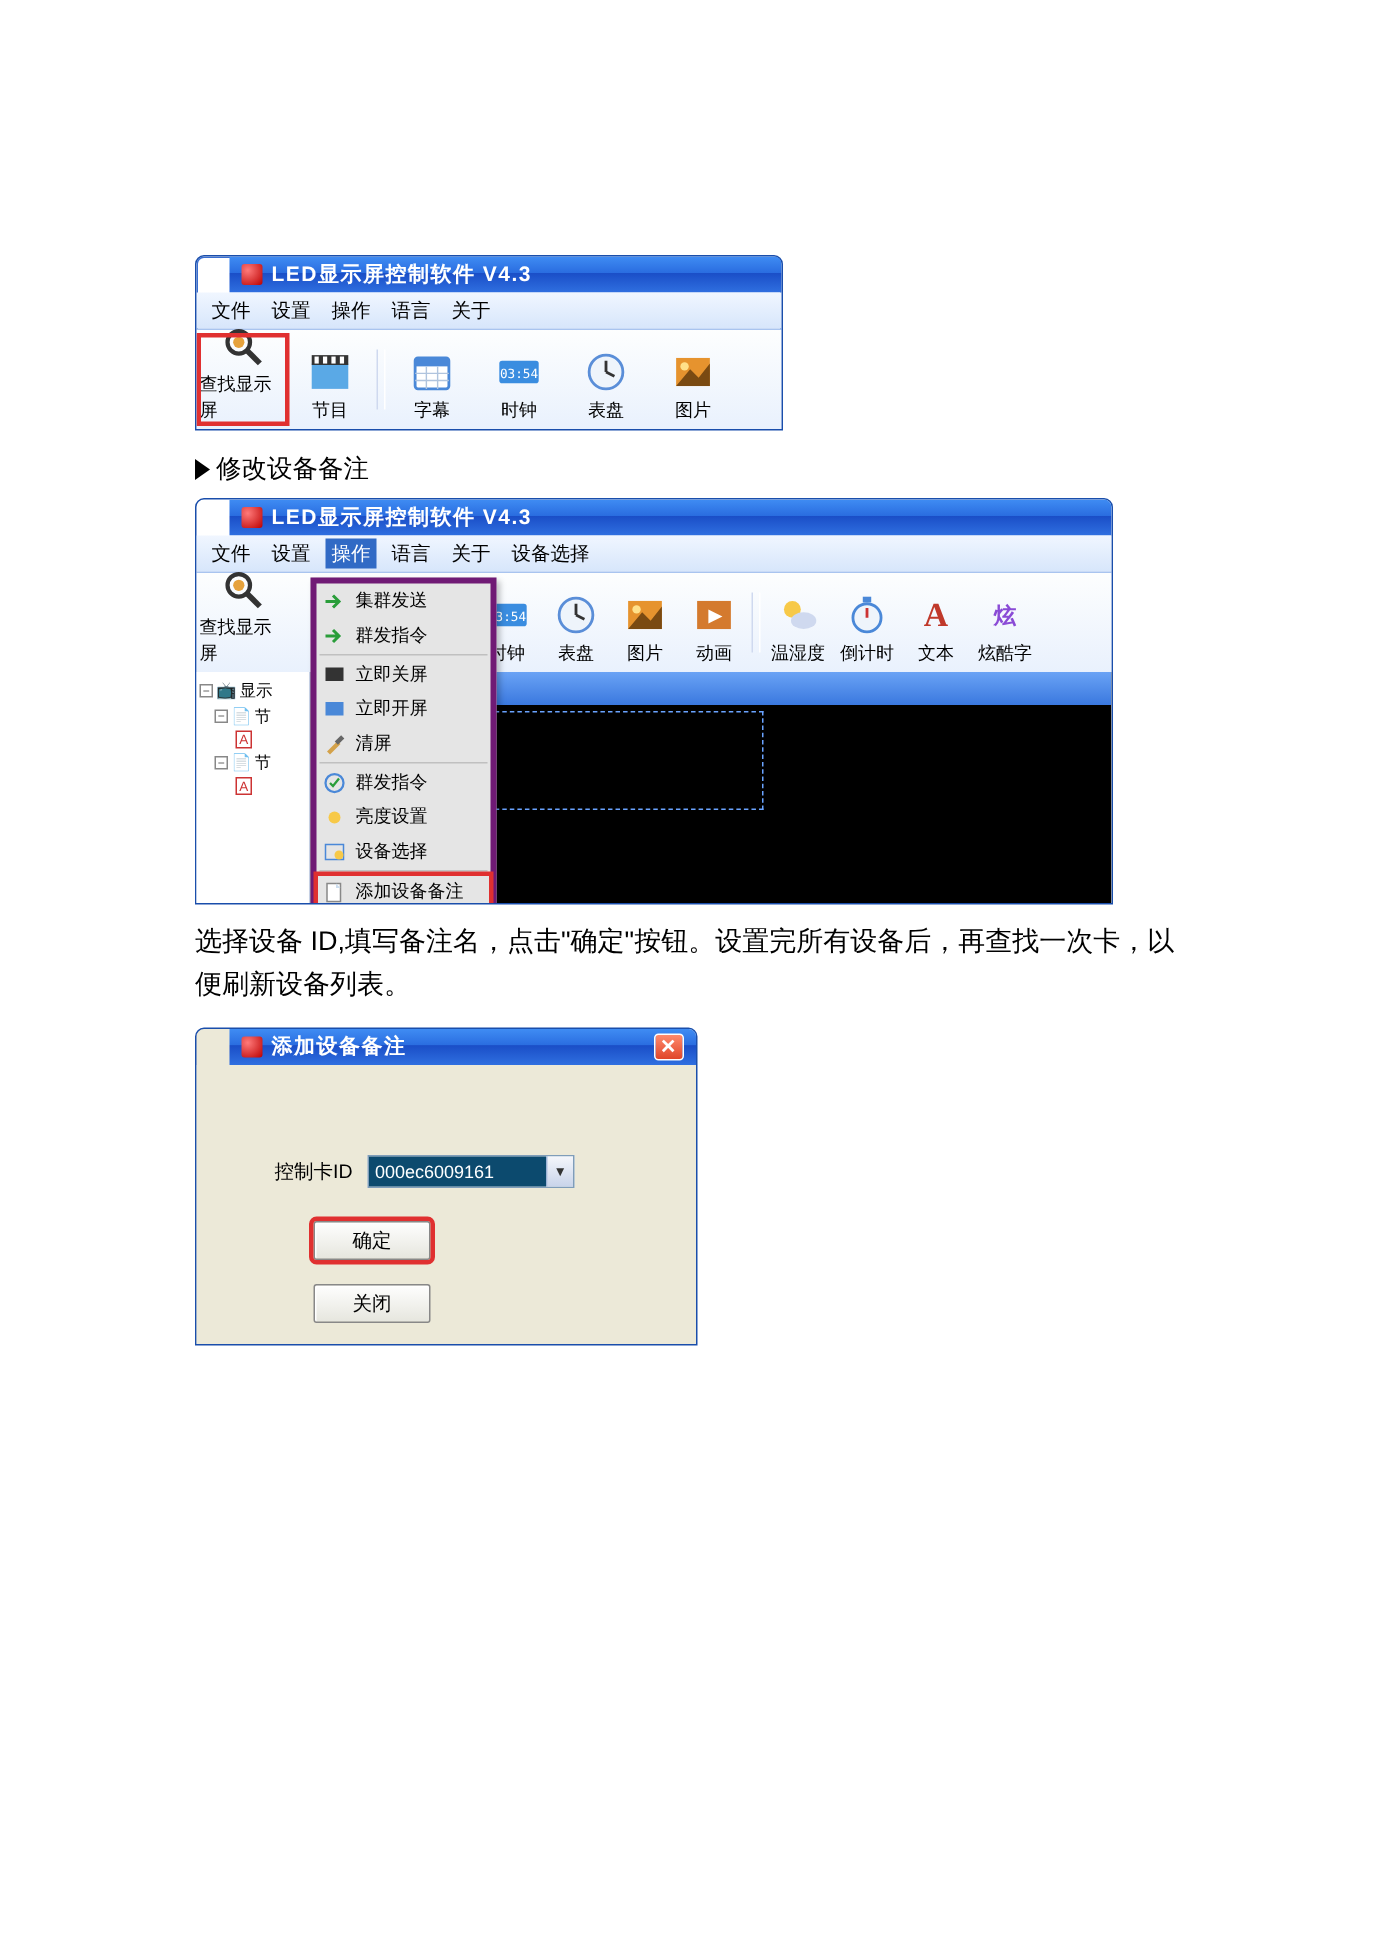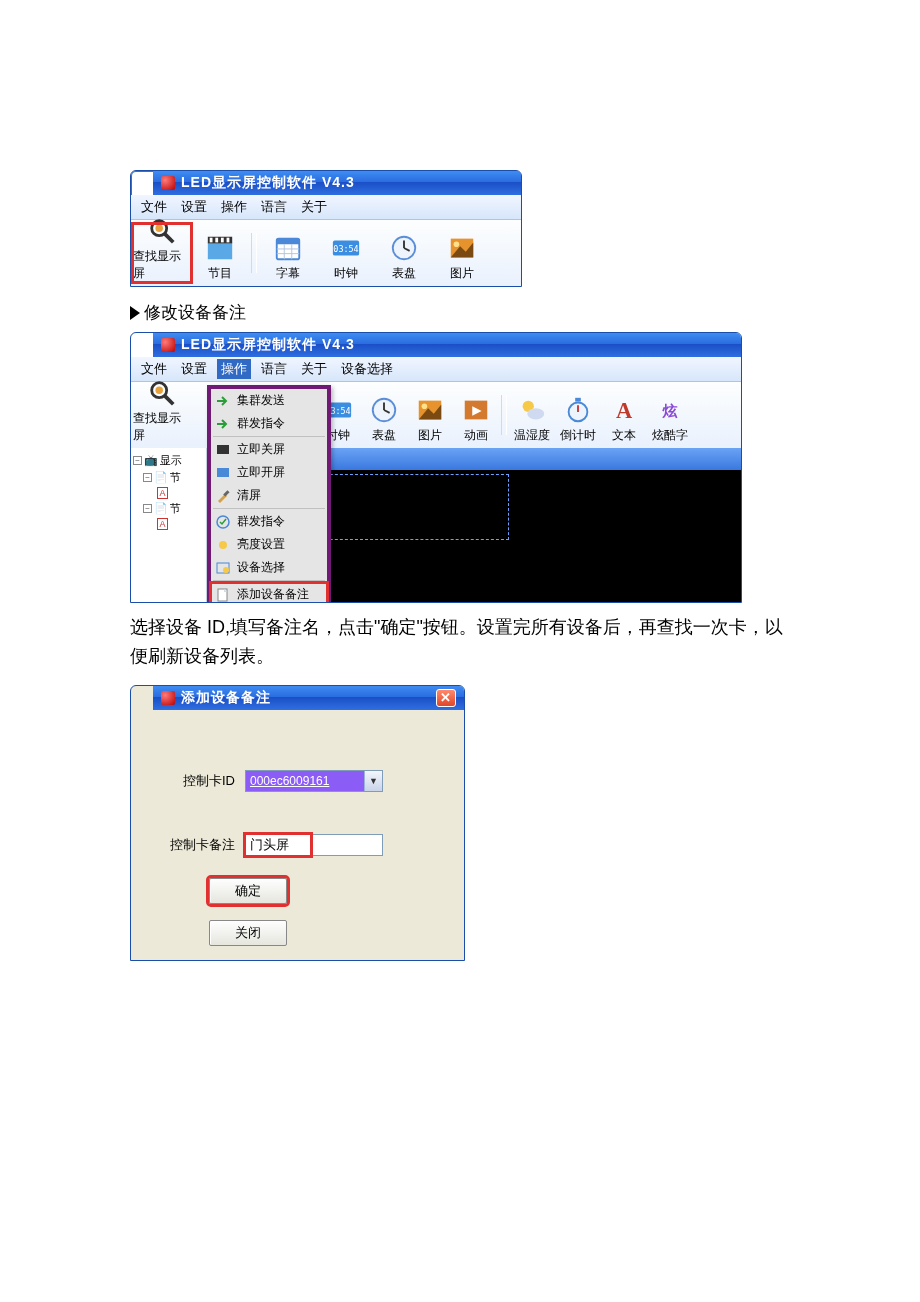--- a/index.html
+++ b/index.html
@@ -216,24 +216,24 @@
     display: flex;
     width: 138px;
     height: 22px;
     border: 1px solid #7f9db9;
     background: #fff;
     align-items: stretch;
   }
   .combo .combo-val {
     flex: 1;
     padding: 2px 4px;
-    background: #8b5cf6;
+    background: #0c4a6e;
     color: #fff;
     font-size: 12px;
-    display:flex; align-items:center;text-decoration:underline;
+    display:flex; align-items:center;
   }
   .combo .combo-btn {
     width: 18px;
     background: linear-gradient(to bottom, #f4f6fb, #c9d4ea);
     border-left: 1px solid #9cb3d6;
     display:flex; align-items:center; justify-content:center;
     font-size: 9px;
     color: #333;
   }
   .txtbox {
@@ -584,27 +584,20 @@
     </span>
   </div>
   <div class="dlg-body">
     <div class="form-row">
       <span class="lbl">控制卡ID</span>
       <div class="combo">
         <span class="combo-val">000ec6009161</span>
         <span class="combo-btn">▼</span>
       </div>
     </div>
-    <div class="form-row">
-      <span class="lbl">控制卡备注</span>
-      <div class="txtbox">
-        <span class="partial-hl"></span>
-        <span>门头屏</span>
-      </div>
-    </div>
     <div class="btn-row">
       <div class="winbtn hl-red">
         <span>确定</span>
       </div>
       <div class="winbtn">
         <span>关闭</span>
       </div>
     </div>
   </div>
 </div>

